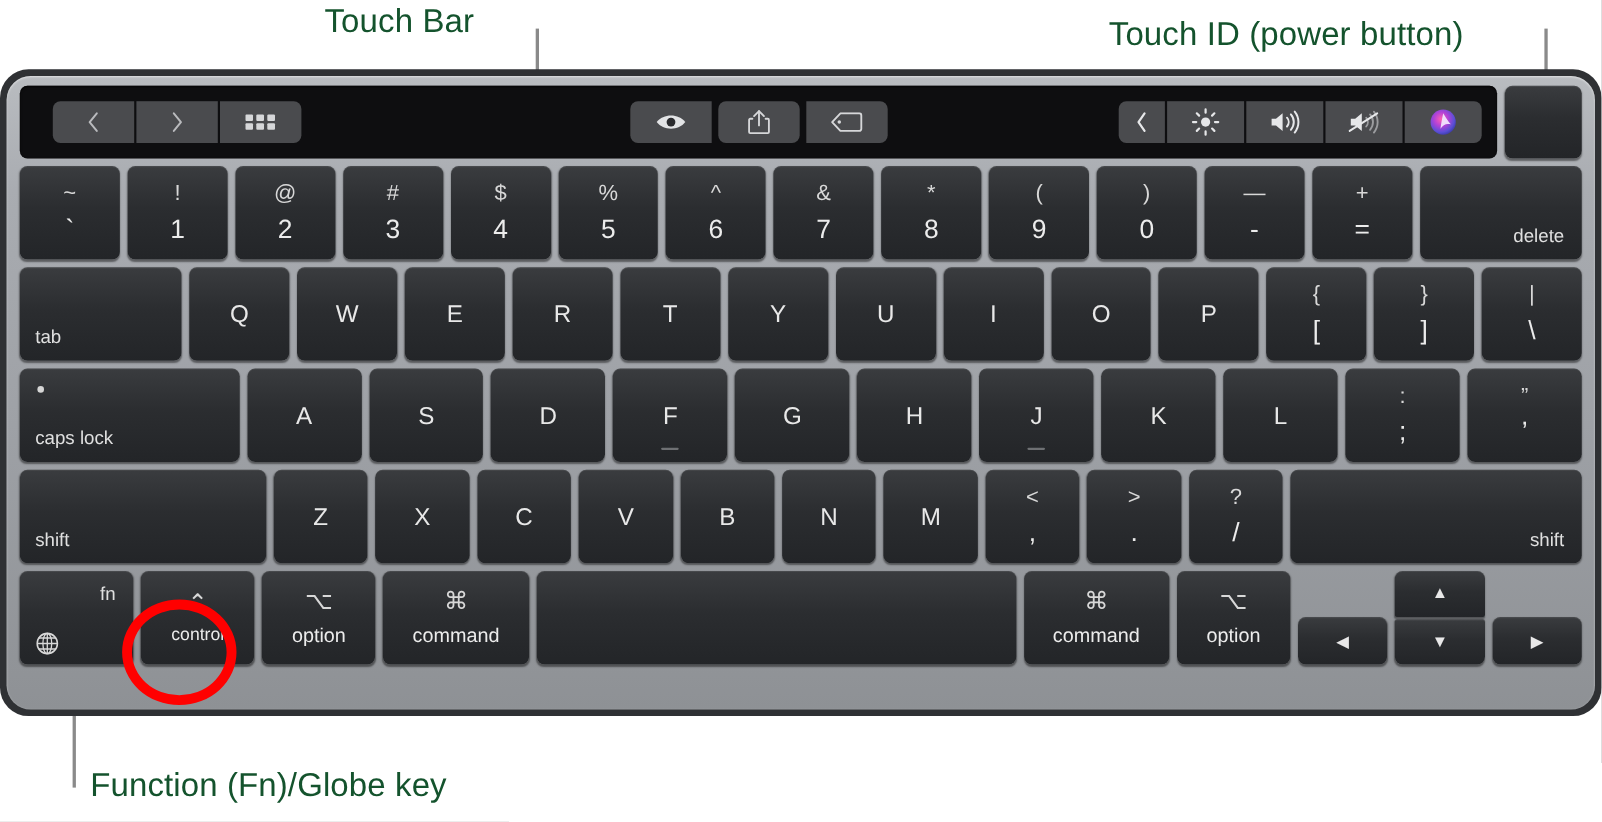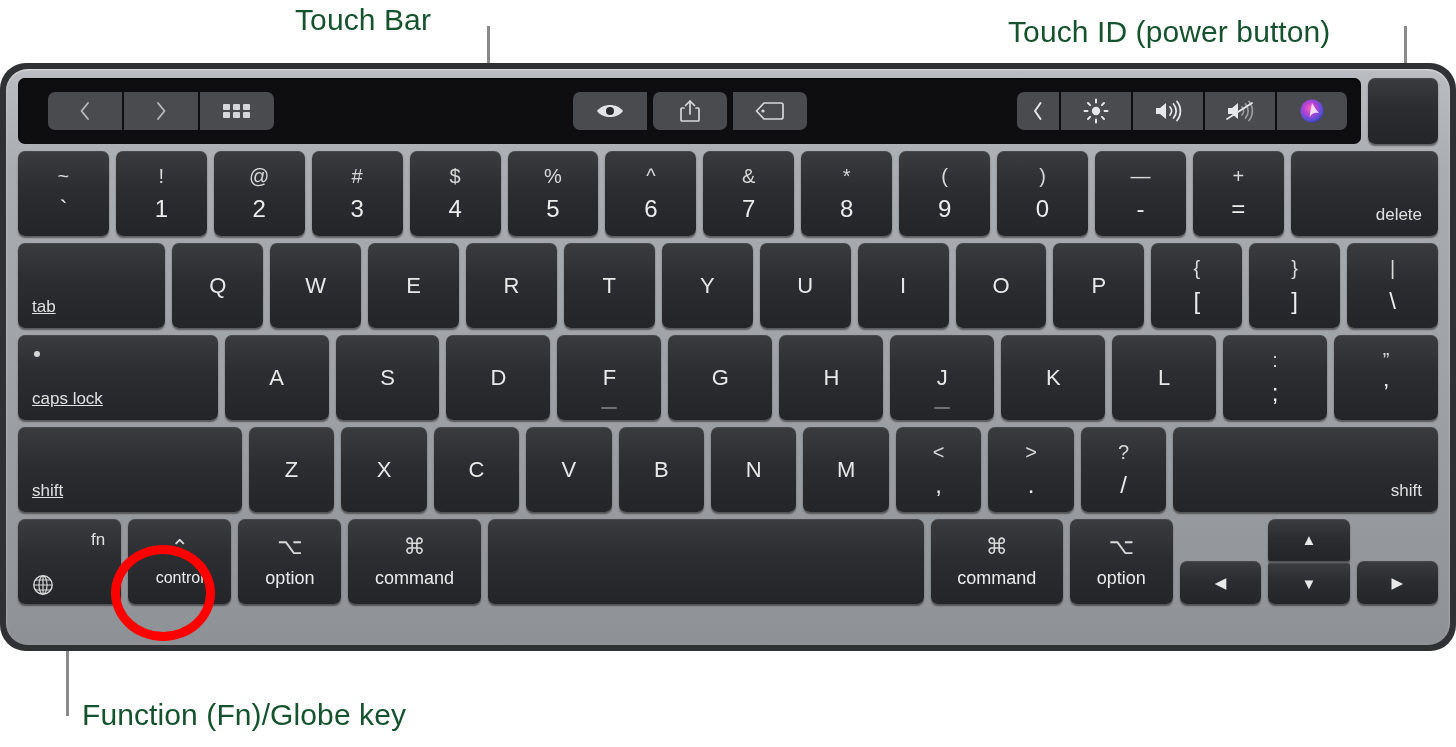--- a/index.html
+++ b/index.html
@@ -74,21 +74,21 @@
   }
   .key .dual .up { font-size: 20px; color: #d8d8d8; }
   .key .dual .lo { font-size: 24px; color: #ececec; }
 
   
   .key .corner {
     position: absolute;
     font-size: 17px;
     color: #e0e0e0;
   }
-  .corner.bl { left: 14px; bottom: 11px; text-decoration: underline; }
+  .corner.bl { left: 14px; bottom: 11px; }
   .corner.br { right: 16px; bottom: 11px; }
   .corner.tr { right: 16px; top: 11px; }
 
   .key.esc  { font-size: 18px; justify-content: flex-start; padding-left: 14px; }
 
   
   .caps-dot {
     position: absolute; left: 16px; top: 16px;
     width: 6px; height: 6px; border-radius: 50%;
     background: #d6d6d6;

